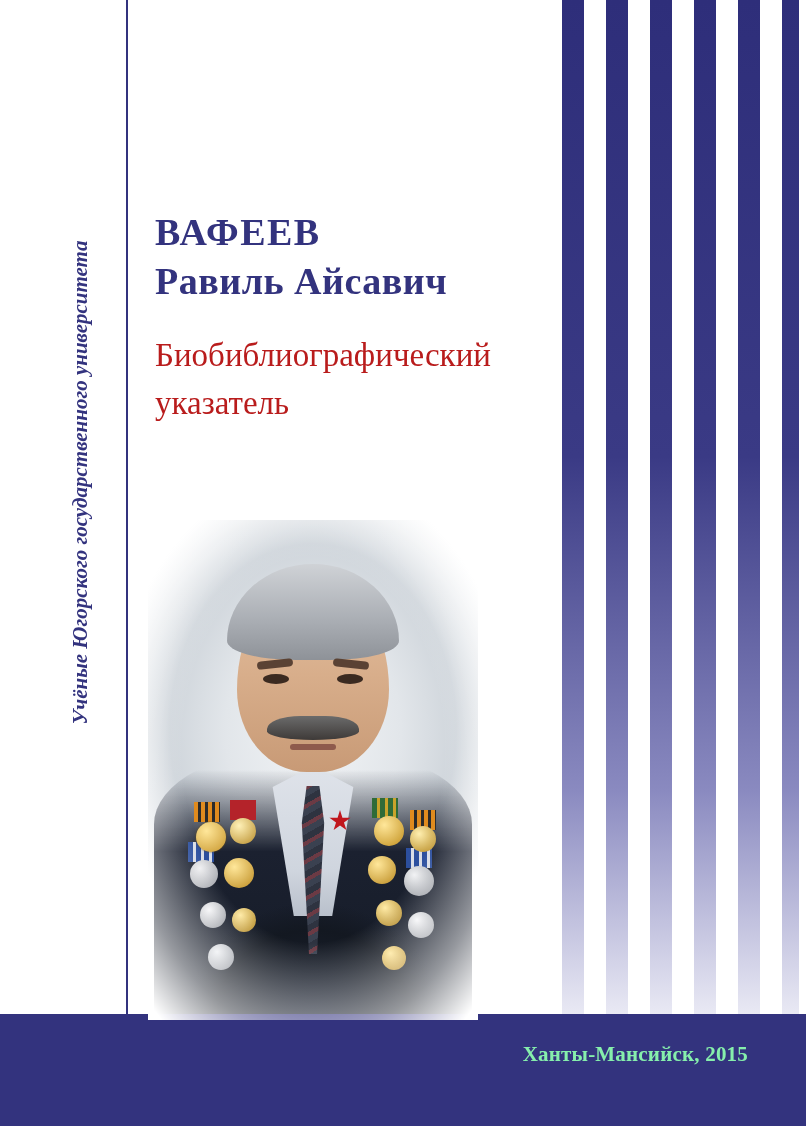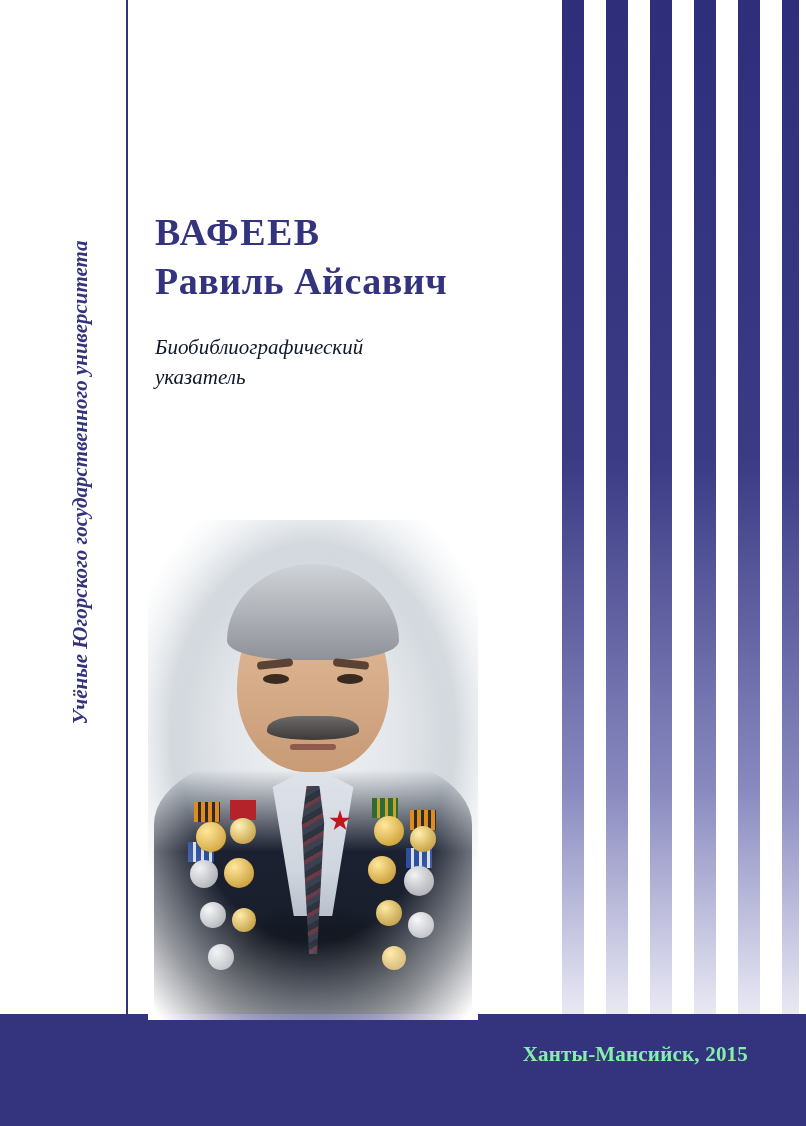--- a/index.html
+++ b/index.html
@@ -110,23 +110,22 @@
   .given {
     color: #33337e;
     font-size: 38px;
     font-weight: bold;
     letter-spacing: 0.5px;
     line-height: 1.18;
     margin-top: 6px;
     font-family: "Liberation Serif", serif;
   }
   .subtitle {
-    color: #0f172a;
-    font-size: 21px;
-    font-style: italic;
+    color: #b91c1c;
+    font-size: 33px;
     line-height: 1.45;
     margin-top: 28px;
     font-family: "Liberation Serif", serif;
   }
 
   
   .portrait {
     position: absolute;
     left: 148px;
     top: 520px;

